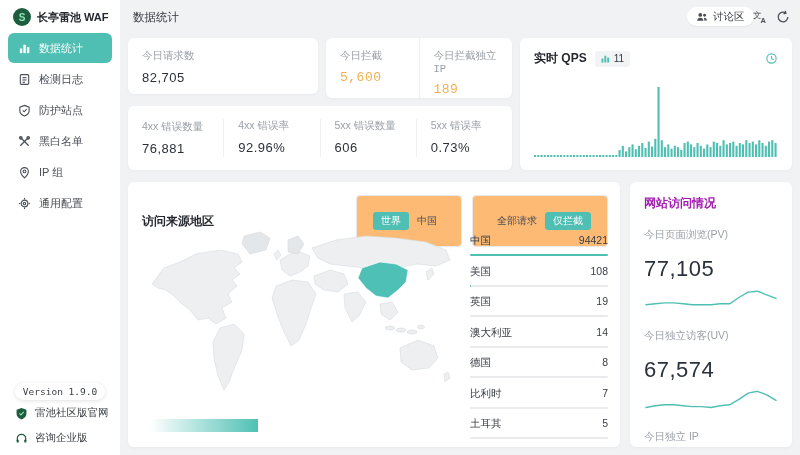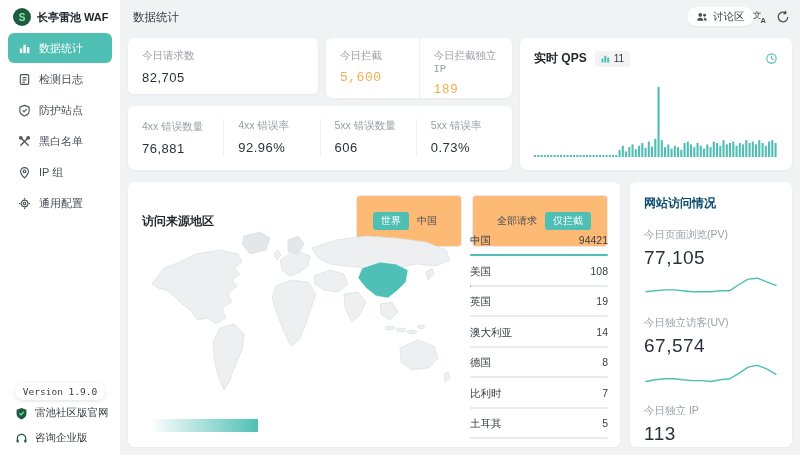--- a/index.html
+++ b/index.html
@@ -57,23 +57,23 @@
   .toggle-opt.active { background:#4fbfb3; color:#fff; }
   .world-map { position:absolute; left:10px; top:42px; width:330px; height:195px; }
   .map-legend { position:absolute; left:22px; top:237px; width:108px; height:13px; background:linear-gradient(to right,#ffffff,#4fc0b5); }
   .country-list { position:absolute; left:342px; top:52px; width:138px; }
   .crow { margin-bottom:8.5px; }
   .crow-top { display:flex; justify-content:space-between; font-size:10.5px; color:#3b4046; margin-bottom:6px; }
   .cbar { height:2px; background:#e8eaec; border-radius:1px; overflow:hidden; }
   .cbar-fill { height:100%; background:#4fbfb3; }
 
   .card-site { left:630px; top:182px; width:162px; height:265px; padding:13px 14px; }
-  .site-title { font-size:12px; font-weight:bold; color:#0c4a6e; }
+  .site-title { font-size:12px; font-weight:bold; color:#a21caf; }
   .metric { margin-top:16px; }
-  .metric .stat-value { font-size:19px; margin-top:5px; }
+  .metric .stat-value { font-size:22px; margin-top:14px; }
   .metric svg { display:block; margin-top:3px; }
 </style>
 </head>
 <body>
 
 <div class="sidebar">
   <div class="logo-row">
     <div class="logo-circle">S</div>
     <div class="logo-text">长亭雷池 WAF</div>
   </div>

